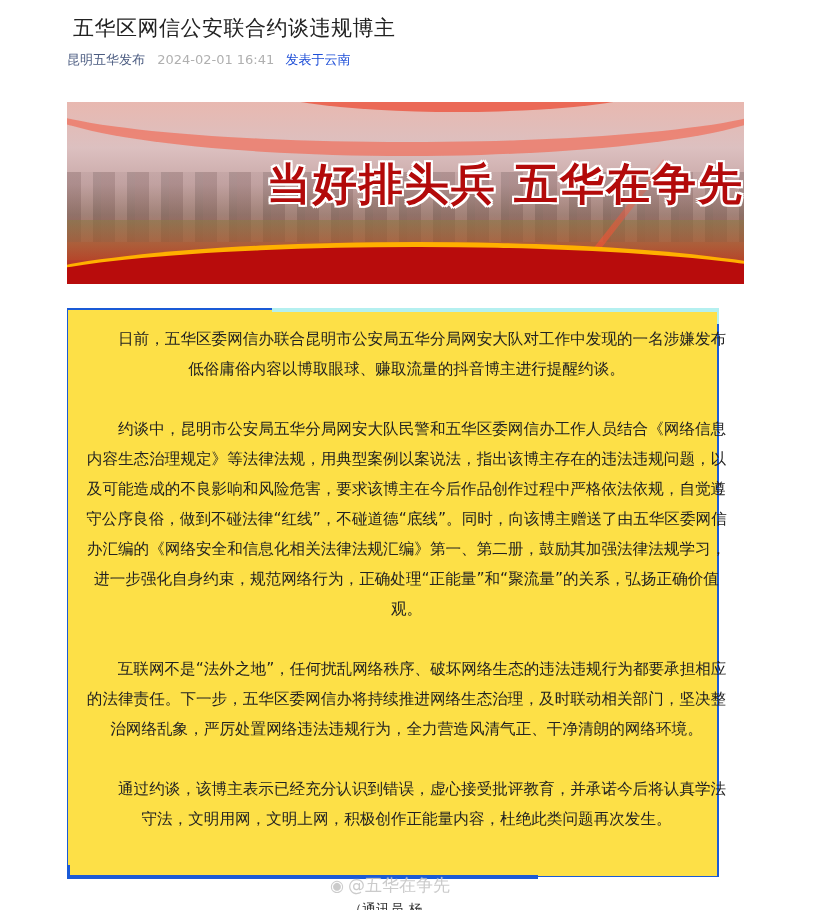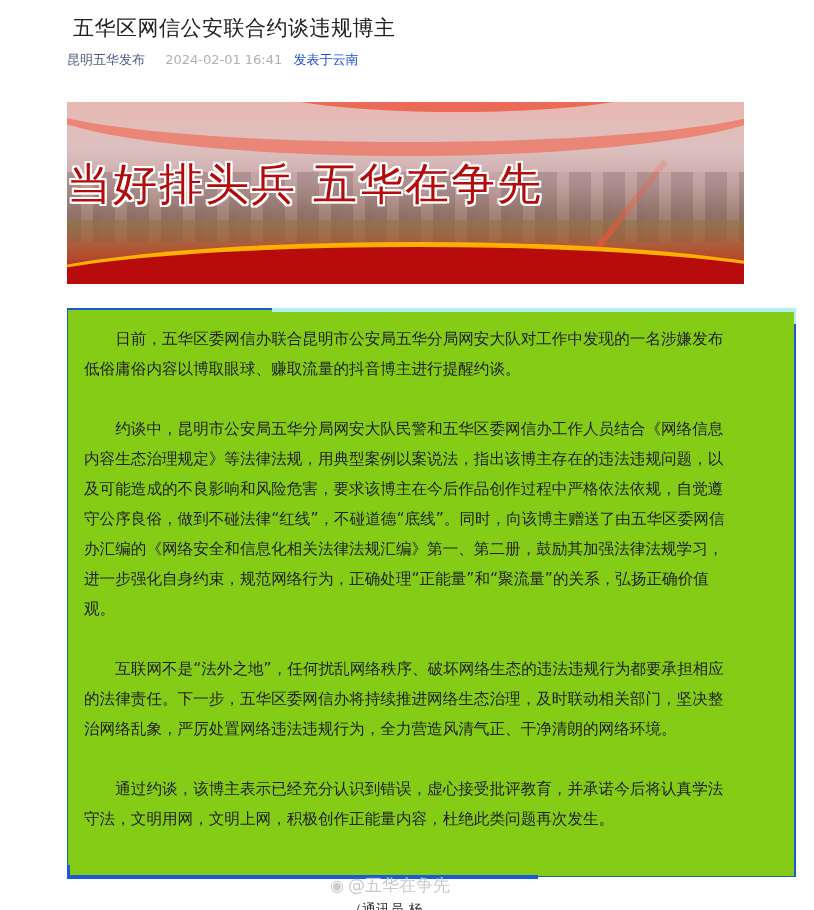--- a/index.html
+++ b/index.html
@@ -11,21 +11,21 @@
   }
   .title {
     position: absolute; left: 67px; top: 6px;
     font-size: 21px; color: #222222; letter-spacing: 0.5px;
     margin: 6px; font-weight: normal; line-height: 32px;
   }
   .meta {
     position: absolute; left: 67px; top: 50px;
     font-size: 13px; line-height: 20px; white-space: nowrap;
   }
-  .meta .source { color: #4a5b80; margin-right: 16px; }
+  .meta .source { color: #4a5b80; margin-right: 8px; }
   .meta .time { color: #b0b0b0; margin-right: 7px; }
   .meta .loc { color: #1d4ed8; }
 
   .banner {
     position: absolute; left: 67px; top: 102px; width: 677px; height: 182px;
     overflow: hidden;
     background: linear-gradient(180deg, #e8b8b0 0%, #dcc0c0 25%, #c9a9a8 45%, #9e7e70 62%, #b85a40 78%, #b30f0f 100%);
   }
   .banner .sky-swoosh {
     position: absolute; left: -40px; top: -60px; width: 760px; height: 100px;
@@ -52,30 +52,31 @@
     background: #b80c0c;
     border-top: 5px solid #ffb000;
   }
   .banner .arrow {
     position: absolute; left: 540px; top: 40px; width: 6px; height: 180px;
     background: linear-gradient(180deg, rgba(255,90,60,0.2), rgba(255,80,50,0.8));
     transform: rotate(38deg);
   }
   .banner .slogan {
     position: absolute; left: 0; top: 50px; width: 100%;
-    text-align: left; font-size: 44px; font-weight: normal;
+    text-align: right; font-size: 44px; font-weight: bold;
     color: #b30a0a; letter-spacing: 2px; line-height: 64px;
     font-family: "DejaVu Sans", sans-serif;
     text-shadow: -2px -2px 0 #fff, 2px -2px 0 #fff, -2px 2px 0 #fff, 2px 2px 0 #fff, 0 2px 0 #fff, 0 -2px 0 #fff, 2px 0 0 #fff, -2px 0 0 #fff;
   }
 
   .article-box {
-    position: absolute; left: 67px; top: 308px; width: 729px; height: 569px;
-    background: #84cc16;
+    position: absolute; left: 67px; top: 308px; width: 652px; height: 569px;
+    background: #fde047;
     box-sizing: border-box;
+    text-align: center;
   }
   .article-box .b-top-blue { position: absolute; left: 0; top: 0; width: 205px; height: 2px; background: #1a5ad6; }
   .article-box .b-top-cyan { position: absolute; left: 205px; top: 0; right: 0; height: 4px; background: #b4f0f0; }
   .article-box .b-right-cyan { position: absolute; right: 0; top: 0; width: 2px; height: 16px; background: #b4f0f0; }
   .article-box .b-right-blue { position: absolute; right: 0; top: 16px; bottom: 0; width: 2px; background: #1a5ad6; }
   .article-box .b-left-blue { position: absolute; left: 0; top: 0; bottom: 0; width: 1px; background: #1a5ad6; }
   .article-box .b-left-thick { position: absolute; left: 0; bottom: 0; width: 3px; height: 12px; background: #1a5ad6; }
   .article-box .b-bottom-thick { position: absolute; left: 0; bottom: -2px; width: 471px; height: 4px; background: #1a5ad6; }
   .article-box .b-bottom-thin { position: absolute; left: 471px; bottom: 0; right: 0; height: 1px; background: #1a5ad6; }
 

